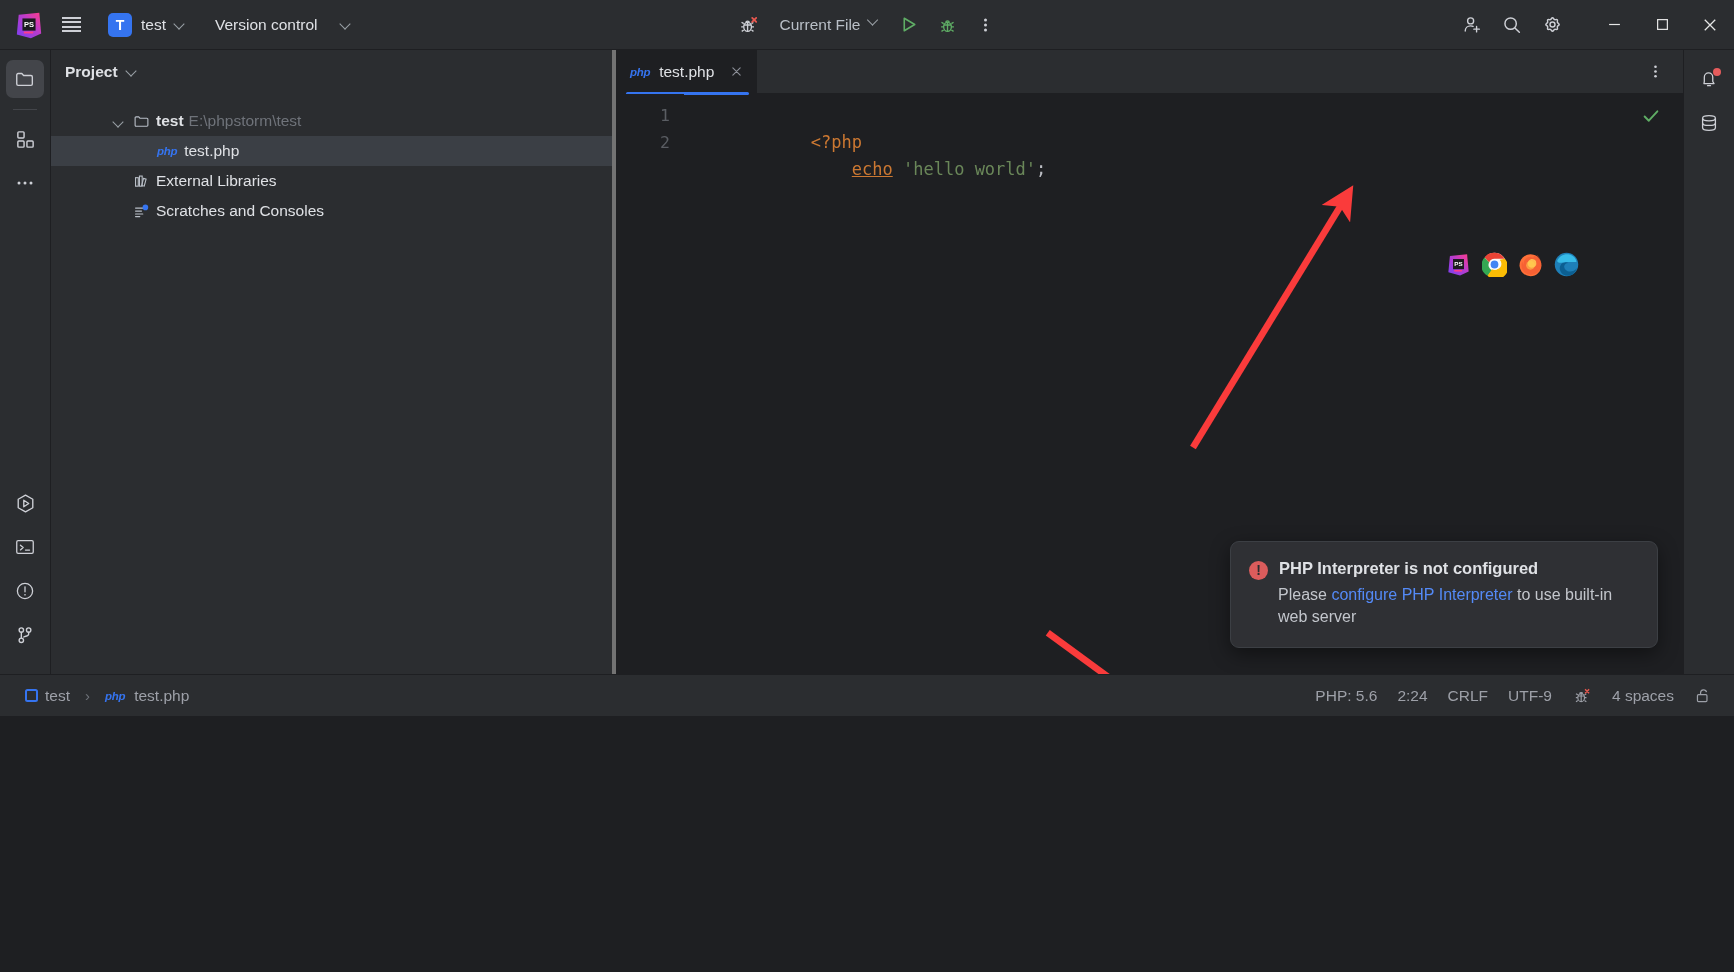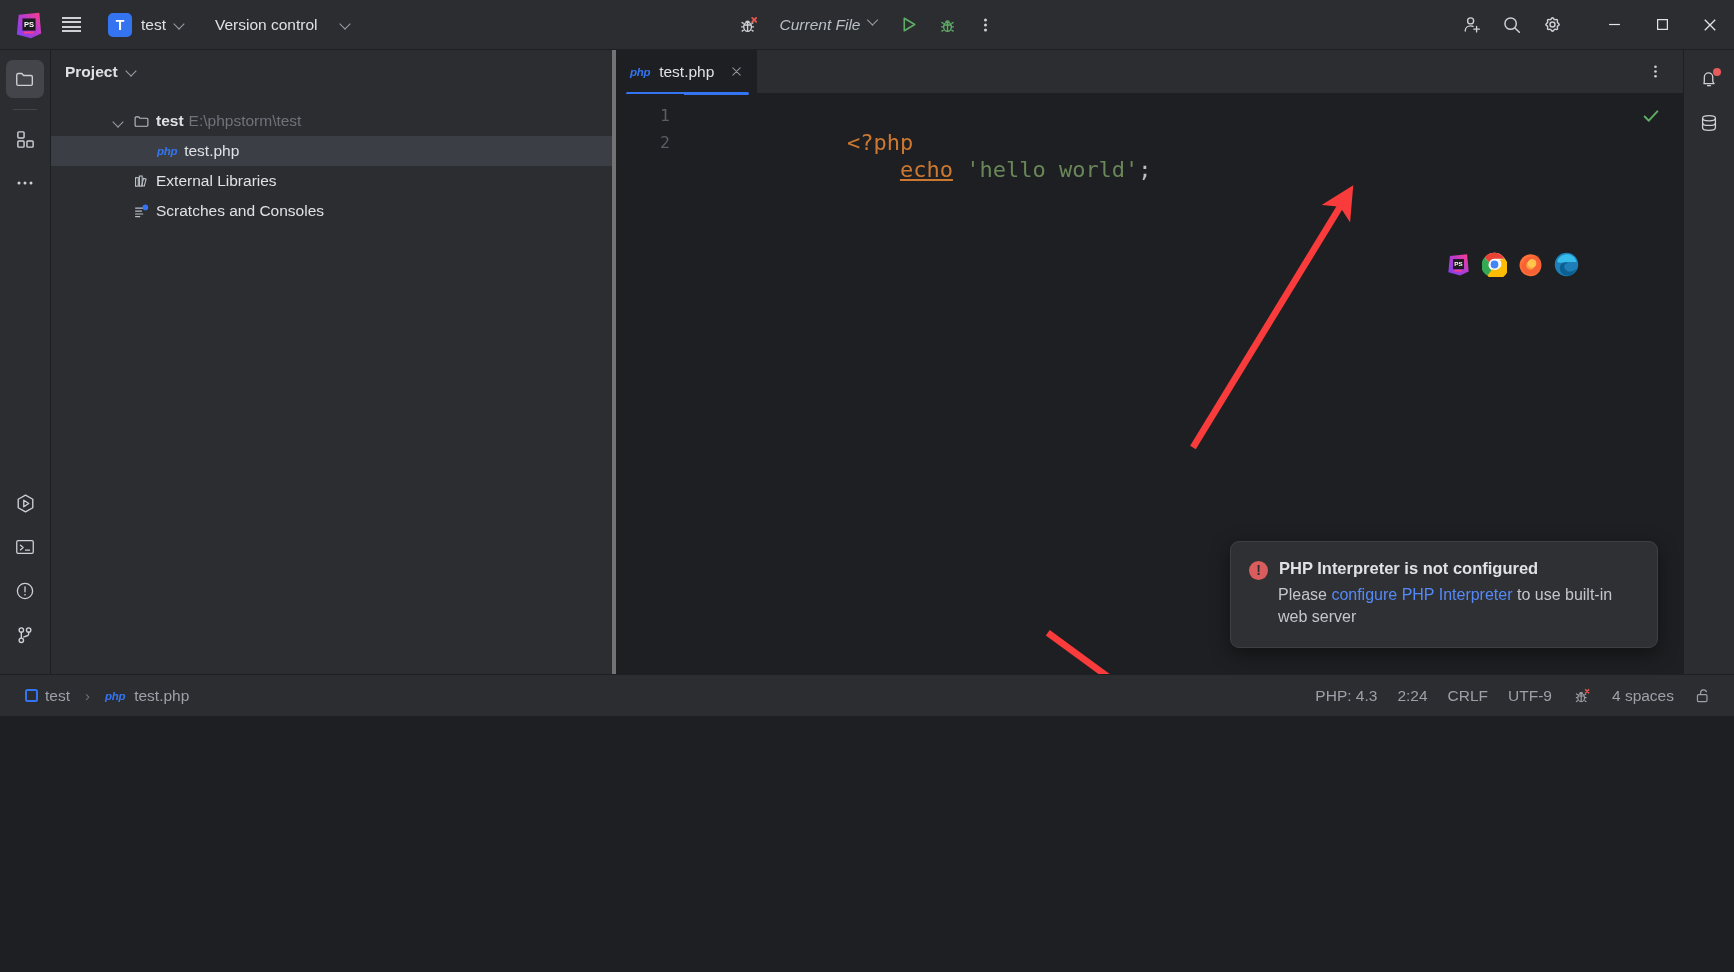--- a/index.html
+++ b/index.html
@@ -55,21 +55,21 @@
     display: flex; align-items: center; gap: 23px;
     padding: 5px 9px; border-radius: 6px; margin-left: 12px; cursor: default;
   }
 
   .tb-center {
     position: absolute; left: 50%; transform: translateX(-50%);
     display: flex; align-items: center; gap: 4px;
   }
   .run-chip {
     display: flex; align-items: flex-start; gap: 8px;
-    padding: 6px 10px; border-radius: 6px; cursor: default; font-style: italic;
+    padding: 6px 10px; border-radius: 6px; cursor: default;
   }
   .run-chip .tb-text { color: #b9bfc7; font-size: 15.5px; }
   .sq-btn { width: 34px; height: 34px; }
 
   .tb-right {
     margin-left: auto; display: flex; align-items: center; height: 50px;
   }
   .tb-right .sq-btn { margin: 0 3px; }
   .wbtn {
     width: 48px; height: 50px;
@@ -154,21 +154,21 @@
   .gutter {
     width: 68px; flex: 0 0 68px; background: #1e1f22; padding-top: 8px;
     text-align: right; user-select: none;
   }
   .gline {
     height: 27px; line-height: 27px; padding-right: 14px;
     color: #5a5d63; font-family: "DejaVu Sans Mono", monospace; font-size: 16.5px;
   }
   .code {
     flex: 1; padding-top: 8px; font-family: "DejaVu Sans Mono", monospace;
-    font-size: 22px; position: relative; min-width: 0;
+    font-size: 17px; position: relative; min-width: 0;
   }
   .cline { height: 27px; line-height: 27px; white-space: pre; padding-left: 4px; }
   .k-tag { color: #cc7832; }
   .k-kw { color: #cc7832; text-decoration: underline; }
   .k-str { color: #6a8759; }
   .k-plain { color: #bcbec4; }
 
   .inspect-ok { position: absolute; right: 22px; top: 12px; }
   .browser-row {
     position: absolute; right: 104px; top: 158px;
@@ -577,21 +577,21 @@
         <span>test</span>
       </div>
       <span class="sb-sep">›</span>
       <div class="sb-item">
         <span class="php-ico">php</span>
         <span>test.php</span>
       </div>
     </div>
 
     <div class="sb-right">
-      <div class="sb-item">PHP: 4.3</div>
+      <div class="sb-item">PHP: 5.6</div>
       <div class="sb-item">2:24</div>
       <div class="sb-item">CRLF</div>
       <div class="sb-item">UTF-9</div>
       <div class="sb-item">
         <svg width="20" height="20" viewBox="0 0 24 24" fill="none" stroke="#9da0a8" stroke-width="1.4">
           <ellipse cx="11" cy="14" rx="4" ry="4.8"></ellipse>
           <path d="M7 12h8M11 9.2v9.6M7 10.6 4.8 9.2M15 10.6l2.2-1.4M6.9 14H4.6M17.4 14h-2.4M7 17.4l-2.2 1.4M15 17.4l2.2 1.4"></path>
           <path d="M9.3 9c0-1.5 3.4-1.5 3.4 0" stroke-width="1.3"></path>
           <path d="M16.2 4.4l3.8 3.8M20 4.4l-3.8 3.8" stroke="#e8584f" stroke-width="1.8" stroke-linecap="round"></path>
         </svg>

